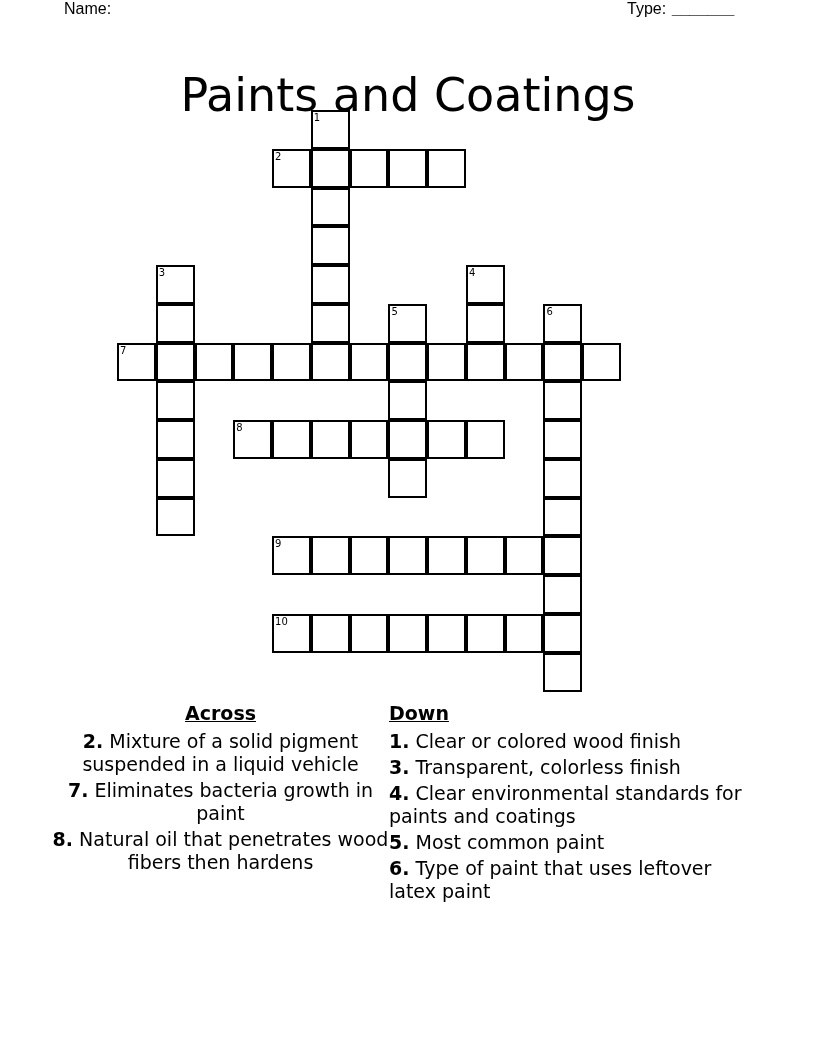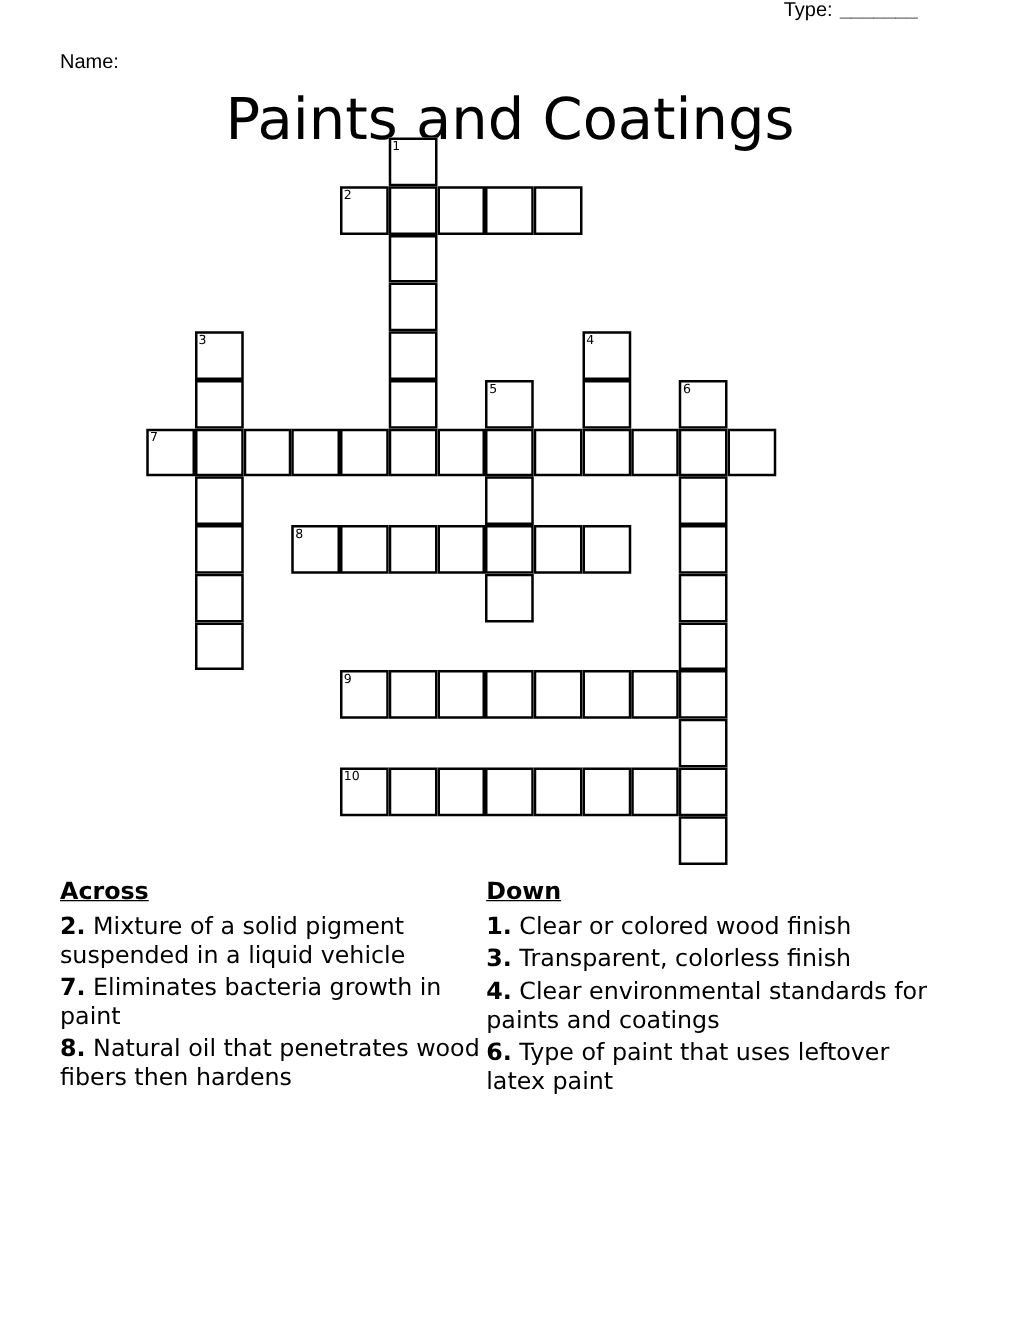--- a/index.html
+++ b/index.html
@@ -20,34 +20,34 @@
       border: 2px solid #000; background: #fff;
     }
     .cell .num {
       position: absolute; left: 1px; top: 0px; font-family: "DejaVu Sans", sans-serif;
       font-size: 10px; line-height: 11px;
     }
     .clues {
       position: absolute; top: 700px; font-family: "DejaVu Sans", sans-serif;
       font-size: 19px; line-height: 23px;
     }
-    .clues.across { left: 48px; width: 345px; }
+    .clues.across { left: 48px; width: 345px; text-align: center; }
     .clues.down { left: 389px; width: 360px; }
     .clues h3 {
       margin: 0 0 4px 0; font-size: 19px; font-weight: bold; text-decoration: underline;
       line-height: 26px;
     }
     .clue { margin-bottom: 3px; }
     .clue b { font-weight: bold; }
   </style>
 </head>
 <body>
 
 <div class="header-line">
-  <span style="left:0px;margin-top:41px;">Name: </span>
+  <span style="left:16px;">Name: </span>
   <span style="left:579px;">Type: </span>
   <span style="left:625px;font-style:italic;">_______</span>
 </div>
 
 <h1 class="title">Paints and Coatings</h1>
 
 <div class="grid" id="grid">
     <div class="cell" style="left: 310.85px; top: 110px;">
       <span class="num">1</span>
     </div>
@@ -139,14 +139,15 @@
   <div class="clue"><b>2.</b><span> Mixture of a solid pigment suspended in a liquid vehicle</span></div>
   <div class="clue"><b>7.</b><span> Eliminates bacteria growth in paint</span></div>
   <div class="clue"><b>8.</b><span> Natural oil that penetrates wood fibers then hardens</span></div>
 </div>
 
 <div class="clues down">
   <h3>Down</h3>
   <div class="clue"><b>1.</b><span> Clear or colored wood finish</span></div>
   <div class="clue"><b>3.</b><span> Transparent, colorless finish</span></div>
   <div class="clue"><b>4.</b><span> Clear environmental standards for paints and coatings</span></div>
+  <div class="clue"><b>5.</b><span> Most common paint</span></div>
   <div class="clue"><b>6.</b><span> Type of paint that uses leftover latex paint</span></div>
 </div>
 
 </body></html>

